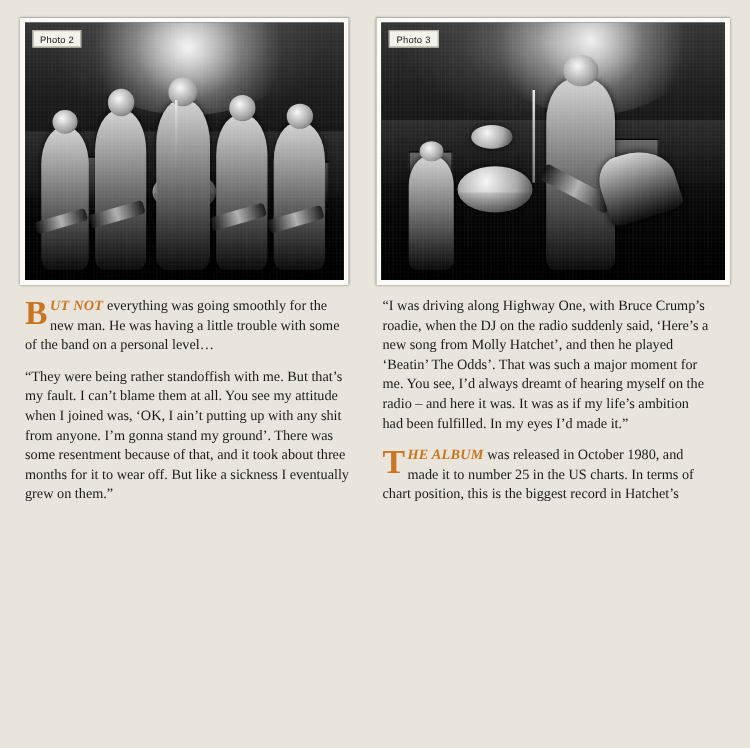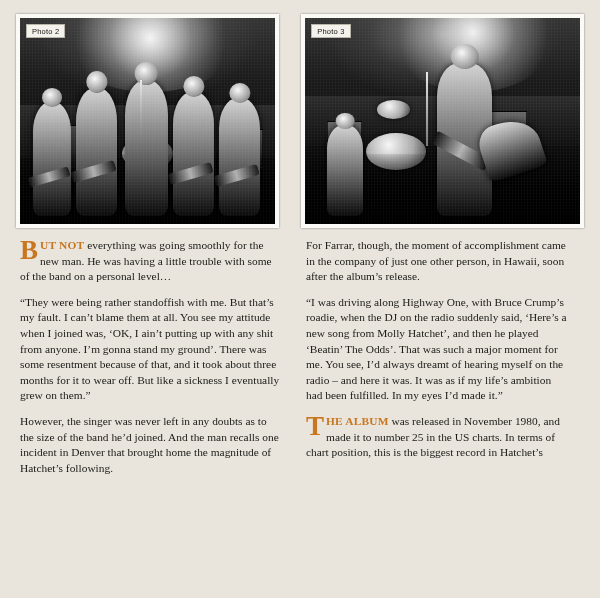--- a/index.html
+++ b/index.html
@@ -164,20 +164,21 @@
     padding: 1px 2px 0 0;
     color: #c8761f;
     font-family: "Liberation Serif", serif;
     font-weight: 700;
   }
   .smallcaps {
     color: #c8761f;
     font-variant: small-caps;
     letter-spacing: 0.2px;
     font-weight: 600;
+    font-style: italic;
   }
 </style>
 </head>
 <body>
 
 <div class="page">
 
   <div class="photo-row">
 
     <div class="photo photo-1">
@@ -236,22 +237,20 @@
         <div class="mic-stand" style="left:44%; top:26%; height:36%;"></div>
       </div>
     </div>
   </div>
 
   <div class="columns">
 
     <div class="col">
       <p class="dropcap-para"><span class="dropcap">B</span><span class="smallcaps">UT NOT</span><span> everything was going smoothly for the new man. He was having a little trouble with some of the band on a personal level…</span></p>
       <p>“They were being rather standoffish with me. But that’s my fault. I can’t blame them at all. You see my attitude when I joined was, ‘OK, I ain’t putting up with any shit from anyone. I’m gonna stand my ground’. There was some resentment because of that, and it took about three months for it to wear off. But like a sickness I eventually grew on them.”</p>
-      <p>However, the singer was never left in any doubts as to the size of the band he’d joined. And the man recalls one incident in Denver that brought home the magnitude of Hatchet’s following.</p>
     </div>
 
     <div class="col">
-      <p>For Farrar, though, the moment of accomplishment came in the company of just one other person, in Hawaii, soon after the album’s release.</p>
       <p>“I was driving along Highway One, with Bruce Crump’s roadie, when the DJ on the radio suddenly said, ‘Here’s a new song from Molly Hatchet’, and then he played ‘Beatin’ The Odds’. That was such a major moment for me. You see, I’d always dreamt of hearing myself on the radio – and here it was. It was as if my life’s ambition had been fulfilled. In my eyes I’d made it.”</p>
-      <p class="dropcap-para"><span class="dropcap">T</span><span class="smallcaps">HE ALBUM</span><span> was released in November 1980, and made it to number 25 in the US charts. In terms of chart position, this is the biggest record in Hatchet’s</span></p>
+      <p class="dropcap-para"><span class="dropcap">T</span><span class="smallcaps">HE ALBUM</span><span> was released in October 1980, and made it to number 25 in the US charts. In terms of chart position, this is the biggest record in Hatchet’s</span></p>
     </div>
   </div>
 </div>
 
 </body></html>

